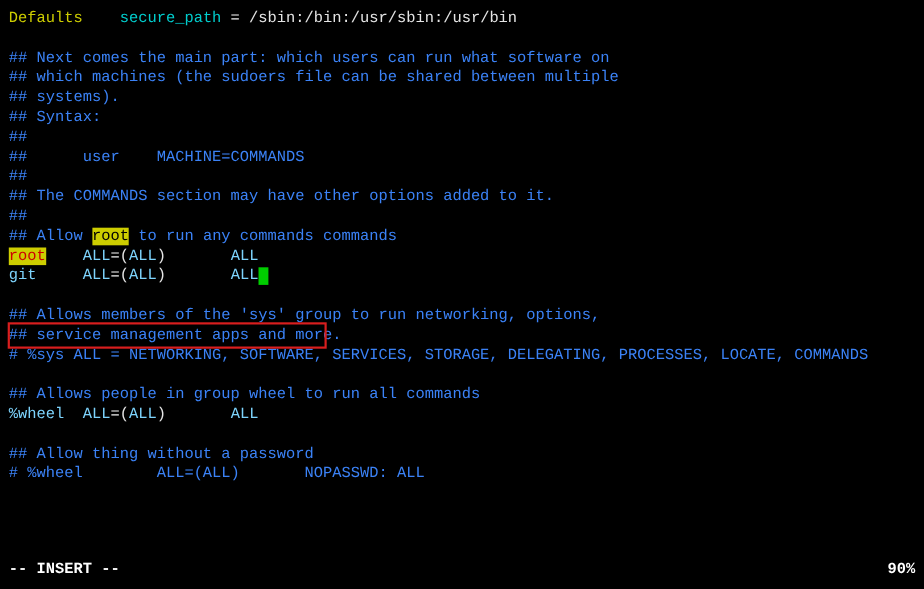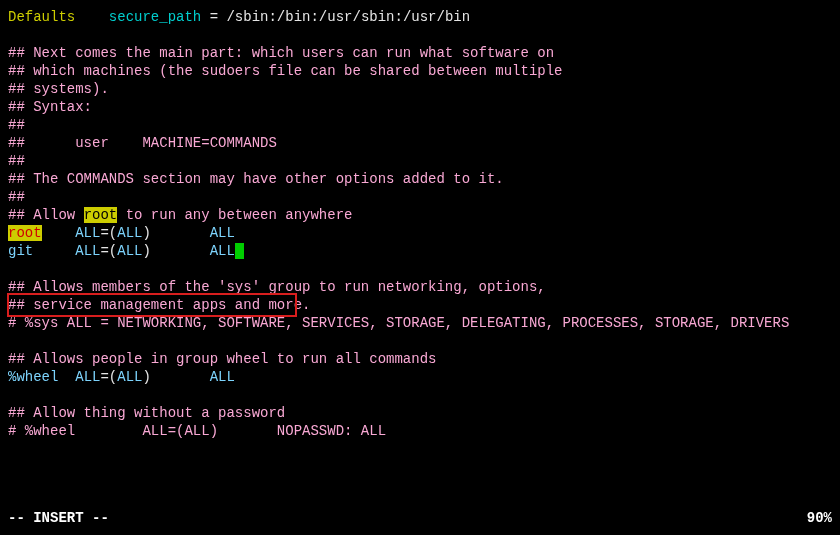--- a/index.html
+++ b/index.html
@@ -12,21 +12,21 @@
       width: 840px;
       height: 535px;
       overflow: hidden;
       padding: 8px;
       position: relative;
     }
     .line { white-space: pre; height: 18px; }
     .yellow { color: #cdcd00; }
     .cyan { color: #00cdcd; }
     .magenta { color: #7dd3fc; }
-    .blue { color: #f9a8d4; }
+    .blue { color: #3b82f6; }
     .white { color: #e5e5e5; }
     .hl-yellow { background: #cdcd00; color: #000; }
     .hl-red-text { background: #cdcd00; color: #cd0000; }
     .red-box {
       position: absolute;
       border: 2px solid #d91e1e;
       left: 7px;
       top: calc(8px + 18px * 16 - 3px);
       width: 290px;
       height: 24px;
@@ -60,27 +60,27 @@
 <div class="line"></div>
 <div class="line blue">## Next comes the main part: which users can run what software on</div>
 <div class="line blue">## which machines (the sudoers file can be shared between multiple</div>
 <div class="line blue">## systems).</div>
 <div class="line blue">## Syntax:</div>
 <div class="line blue">##</div>
 <div class="line blue">##      user    MACHINE=COMMANDS</div>
 <div class="line blue">##</div>
 <div class="line blue">## The COMMANDS section may have other options added to it.</div>
 <div class="line blue">##</div>
-<div class="line"><span class="blue">## Allow </span><span class="hl-yellow">root</span><span class="blue"> to run any between anywhere</span></div>
+<div class="line"><span class="blue">## Allow </span><span class="hl-yellow">root</span><span class="blue"> to run any commands commands</span></div>
 <div class="line"><span class="hl-red-text">root</span><span>    </span><span class="magenta">ALL</span><span class="white">=(</span><span class="magenta">ALL</span><span class="white">)       </span><span class="magenta">ALL</span></div>
 <div class="line"><span class="magenta">git</span><span>     </span><span class="magenta">ALL</span><span class="white">=(</span><span class="magenta">ALL</span><span class="white">)       </span><span class="magenta">ALL</span><span class="cursor"></span></div>
 <div class="line"></div>
 <div class="line blue">## Allows members of the 'sys' group to run networking, options,</div>
 <div class="line blue">## service management apps and more.</div>
-<div class="line blue"># %sys ALL = NETWORKING, SOFTWARE, SERVICES, STORAGE, DELEGATING, PROCESSES, STORAGE, DRIVERS</div>
+<div class="line blue"># %sys ALL = NETWORKING, SOFTWARE, SERVICES, STORAGE, DELEGATING, PROCESSES, LOCATE, COMMANDS</div>
 <div class="line"></div>
 <div class="line blue">## Allows people in group wheel to run all commands</div>
 <div class="line"><span class="magenta">%wheel</span><span>  </span><span class="magenta">ALL</span><span class="white">=(</span><span class="magenta">ALL</span><span class="white">)       </span><span class="magenta">ALL</span></div>
 <div class="line"></div>
 <div class="line blue">## Allow thing without a password</div>
 <div class="line blue"># %wheel        ALL=(ALL)       NOPASSWD: ALL</div>
 
 <div class="red-box"></div>
 
 <div class="status-bar">

